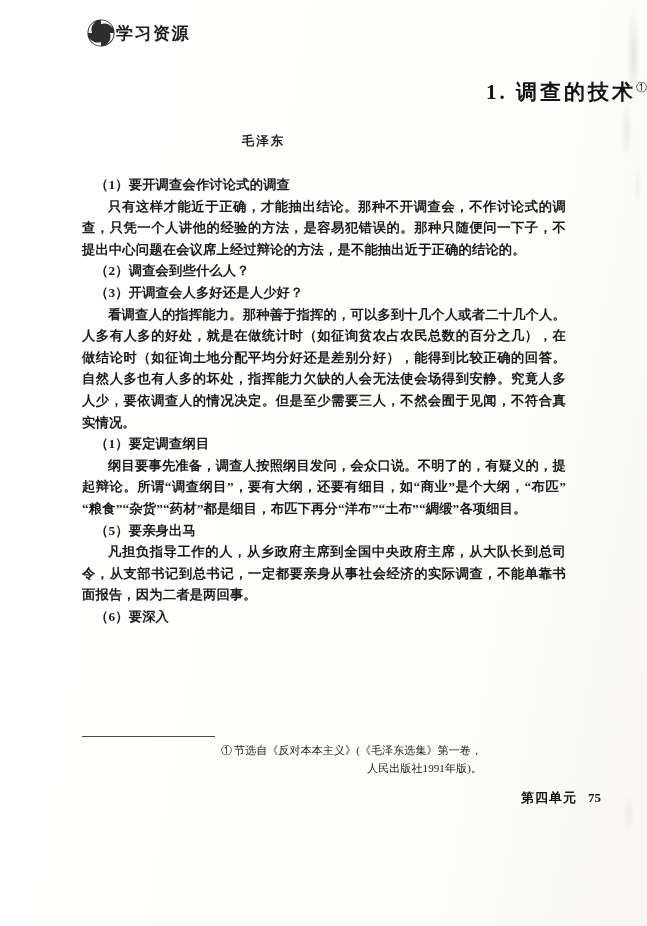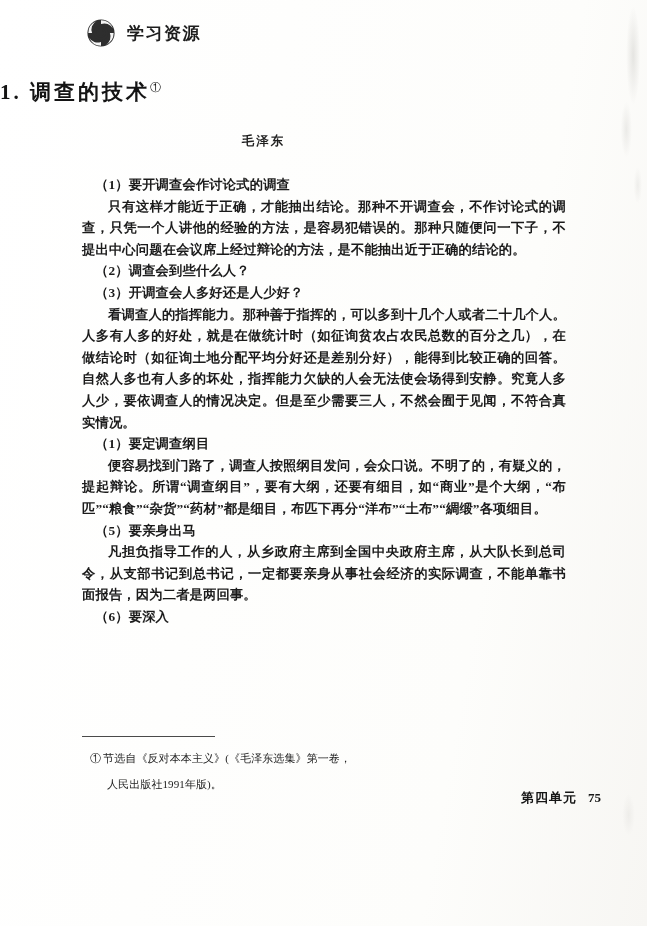--- a/index.html
+++ b/index.html
@@ -38,42 +38,41 @@
     pointer-events: none;
   }
 
   
   .header {
     position: absolute;
     left: 86px;
     top: 18px;
     display: flex;
     align-items: center;
-    gap: 11px;
   }
   .logo-icon {
     width: 30px;
     height: 30px;
     display: block;
   }
   .header-title {
     font-family: "DejaVu Sans", "Liberation Sans", sans-serif;
     font-size: 17px;
     font-weight: 700;
     letter-spacing: 1.5px;
     color: #1d1d1d;
   }
 
   
   .doc-title {
     position: absolute;
     left: 0;
     top: 78px;
     width: 647px;
-    text-align: left;
+    text-align: right;
     font-size: 21px;
     font-weight: 700;
     letter-spacing: 3px;
     color: #141414;
   }
   .doc-title .fn-mark {
     font-size: 11px;
     vertical-align: super;
     letter-spacing: 0;
     font-weight: 400;
@@ -129,22 +128,23 @@
   }
   .footnote-rule {
     position: absolute;
     left: 82px;
     top: 736px;
     width: 133px;
     height: 1px;
     background: #4a4a4a;
   }
   .fn-line {
-    margin: 8px;
+    margin: 0;
     letter-spacing: .1px;
+    text-align: right;
   }
   .fn-line.cont {
     padding-left: 17px;
   }
   .fn-num {
     margin-right: 2px;
   }
 
   
   .footer {
@@ -196,21 +196,21 @@
 
     <p class="sec-head">（1）要开调查会作讨论式的调查</p>
     <p class="para">只有这样才能近于正确，才能抽出结论。那种不开调查会，不作讨论式的调查，只凭一个人讲他的经验的方法，是容易犯错误的。那种只随便问一下子，不提出中心问题在会议席上经过辩论的方法，是不能抽出近于正确的结论的。</p>
 
     <p class="sec-head">（2）调查会到些什么人？</p>
 
     <p class="sec-head">（3）开调查会人多好还是人少好？</p>
     <p class="para">看调查人的指挥能力。那种善于指挥的，可以多到十几个人或者二十几个人。人多有人多的好处，就是在做统计时（如征询贫农占农民总数的百分之几），在做结论时（如征询土地分配平均分好还是差别分好），能得到比较正确的回答。自然人多也有人多的坏处，指挥能力欠缺的人会无法使会场得到安静。究竟人多人少，要依调查人的情况决定。但是至少需要三人，不然会囿于见闻，不符合真实情况。</p>
 
     <p class="sec-head">（1）要定调查纲目</p>
-    <p class="para">便容易找到门路了，调查人按照纲目发问，会众口说。不明了的，有疑义的，提起辩论。所谓“调查纲目”，要有大纲，还要有细目，如“商业”是个大纲，“布匹”“粮食”“杂货”“药材”都是细目，布匹下再分“洋布”“土布”“綢缎”各项细目。</p>
+    <p class="para">纲目要事先准备，调查人按照纲目发问，会众口说。不明了的，有疑义的，提起辩论。所谓“调查纲目”，要有大纲，还要有细目，如“商业”是个大纲，“布匹”“粮食”“杂货”“药材”都是细目，布匹下再分“洋布”“土布”“綢缎”各项细目。</p>
 
     <p class="sec-head">（5）要亲身出马</p>
     <p class="para">凡担负指导工作的人，从乡政府主席到全国中央政府主席，从大队长到总司令，从支部书记到总书记，一定都要亲身从事社会经济的实际调查，不能单靠书面报告，因为二者是两回事。</p>
 
     <p class="sec-head">（6）要深入</p>
 
   </div>
 
   <div class="footnote-rule"></div>
   <div class="footnote">

